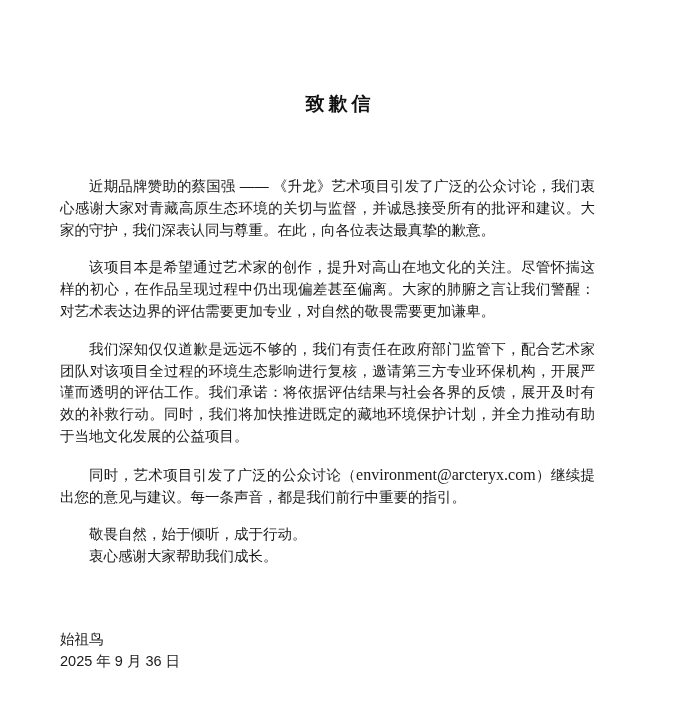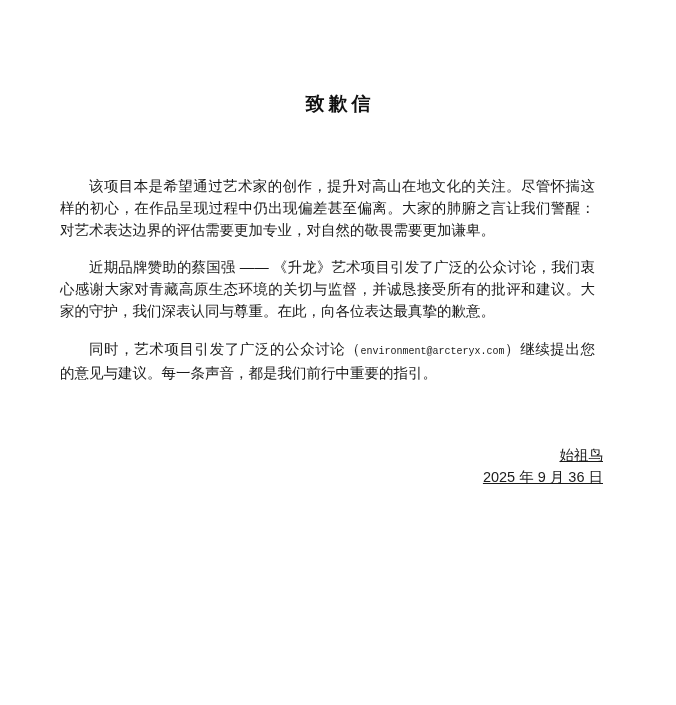--- a/index.html
+++ b/index.html
@@ -33,47 +33,50 @@
     padding: 0 81px 0 60px;
     font-size: 14.5px;
     line-height: 21.8px;
     text-align: justify;
   }
   .para {
     margin: 0 0 16px 0;
     text-indent: 2em;
   }
   .email {
-    font-family: Liberation Mono, monospace;
-    font-size: 10px;
+    font-family: Liberation Serif, serif;
+    font-size: 16px;
   }
   .closing-line {
     text-indent: 2em;
   }
   .signature-block {
     margin-top: 60px;
     margin-right: -8px;
-    text-align: right;
     line-height: 22px;
-    text-decoration: underline;
   }
 </style>
 </head>
 <body>
 
 <div class="page">
   <h1 class="title">致歉信</h1>
 
   <div class="content">
+    <p class="para">近期品牌赞助的蔡国强 —— 《升龙》艺术项目引发了广泛的公众讨论，我们衷心感谢大家对青藏高原生态环境的关切与监督，并诚恳接受所有的批评和建议。大家的守护，我们深表认同与尊重。在此，向各位表达最真挚的歉意。</p>
+
     <p class="para">该项目本是希望通过艺术家的创作，提升对高山在地文化的关注。尽管怀揣这样的初心，在作品呈现过程中仍出现偏差甚至偏离。大家的肺腑之言让我们警醒：对艺术表达边界的评估需要更加专业，对自然的敬畏需要更加谦卑。</p>
 
-    <p class="para">近期品牌赞助的蔡国强 —— 《升龙》艺术项目引发了广泛的公众讨论，我们衷心感谢大家对青藏高原生态环境的关切与监督，并诚恳接受所有的批评和建议。大家的守护，我们深表认同与尊重。在此，向各位表达最真挚的歉意。</p>
-
+    <p class="para">我们深知仅仅道歉是远远不够的，我们有责任在政府部门监管下，配合艺术家团队对该项目全过程的环境生态影响进行复核，邀请第三方专业环保机构，开展严谨而透明的评估工作。我们承诺：将依据评估结果与社会各界的反馈，展开及时有效的补救行动。同时，我们将加快推进既定的藏地环境保护计划，并全力推动有助于当地文化发展的公益项目。</p>
 
     <p class="para"><span>同时，艺术项目引发了广泛的公众讨论（</span><span class="email">environment@arcteryx.com</span><span>）继续提出您的意见与建议。每一条声音，都是我们前行中重要的指引。</span></p>
 
+    <div class="closing">
+      <div class="closing-line">敬畏自然，始于倾听，成于行动。</div>
+      <div class="closing-line">衷心感谢大家帮助我们成长。</div>
+    </div>
 
     <div class="signature-block">
       <div class="signature-line">始祖鸟</div>
       <div class="signature-line">2025 年 9 月 36 日</div>
     </div>
   </div>
 </div>
 
 </body></html>

